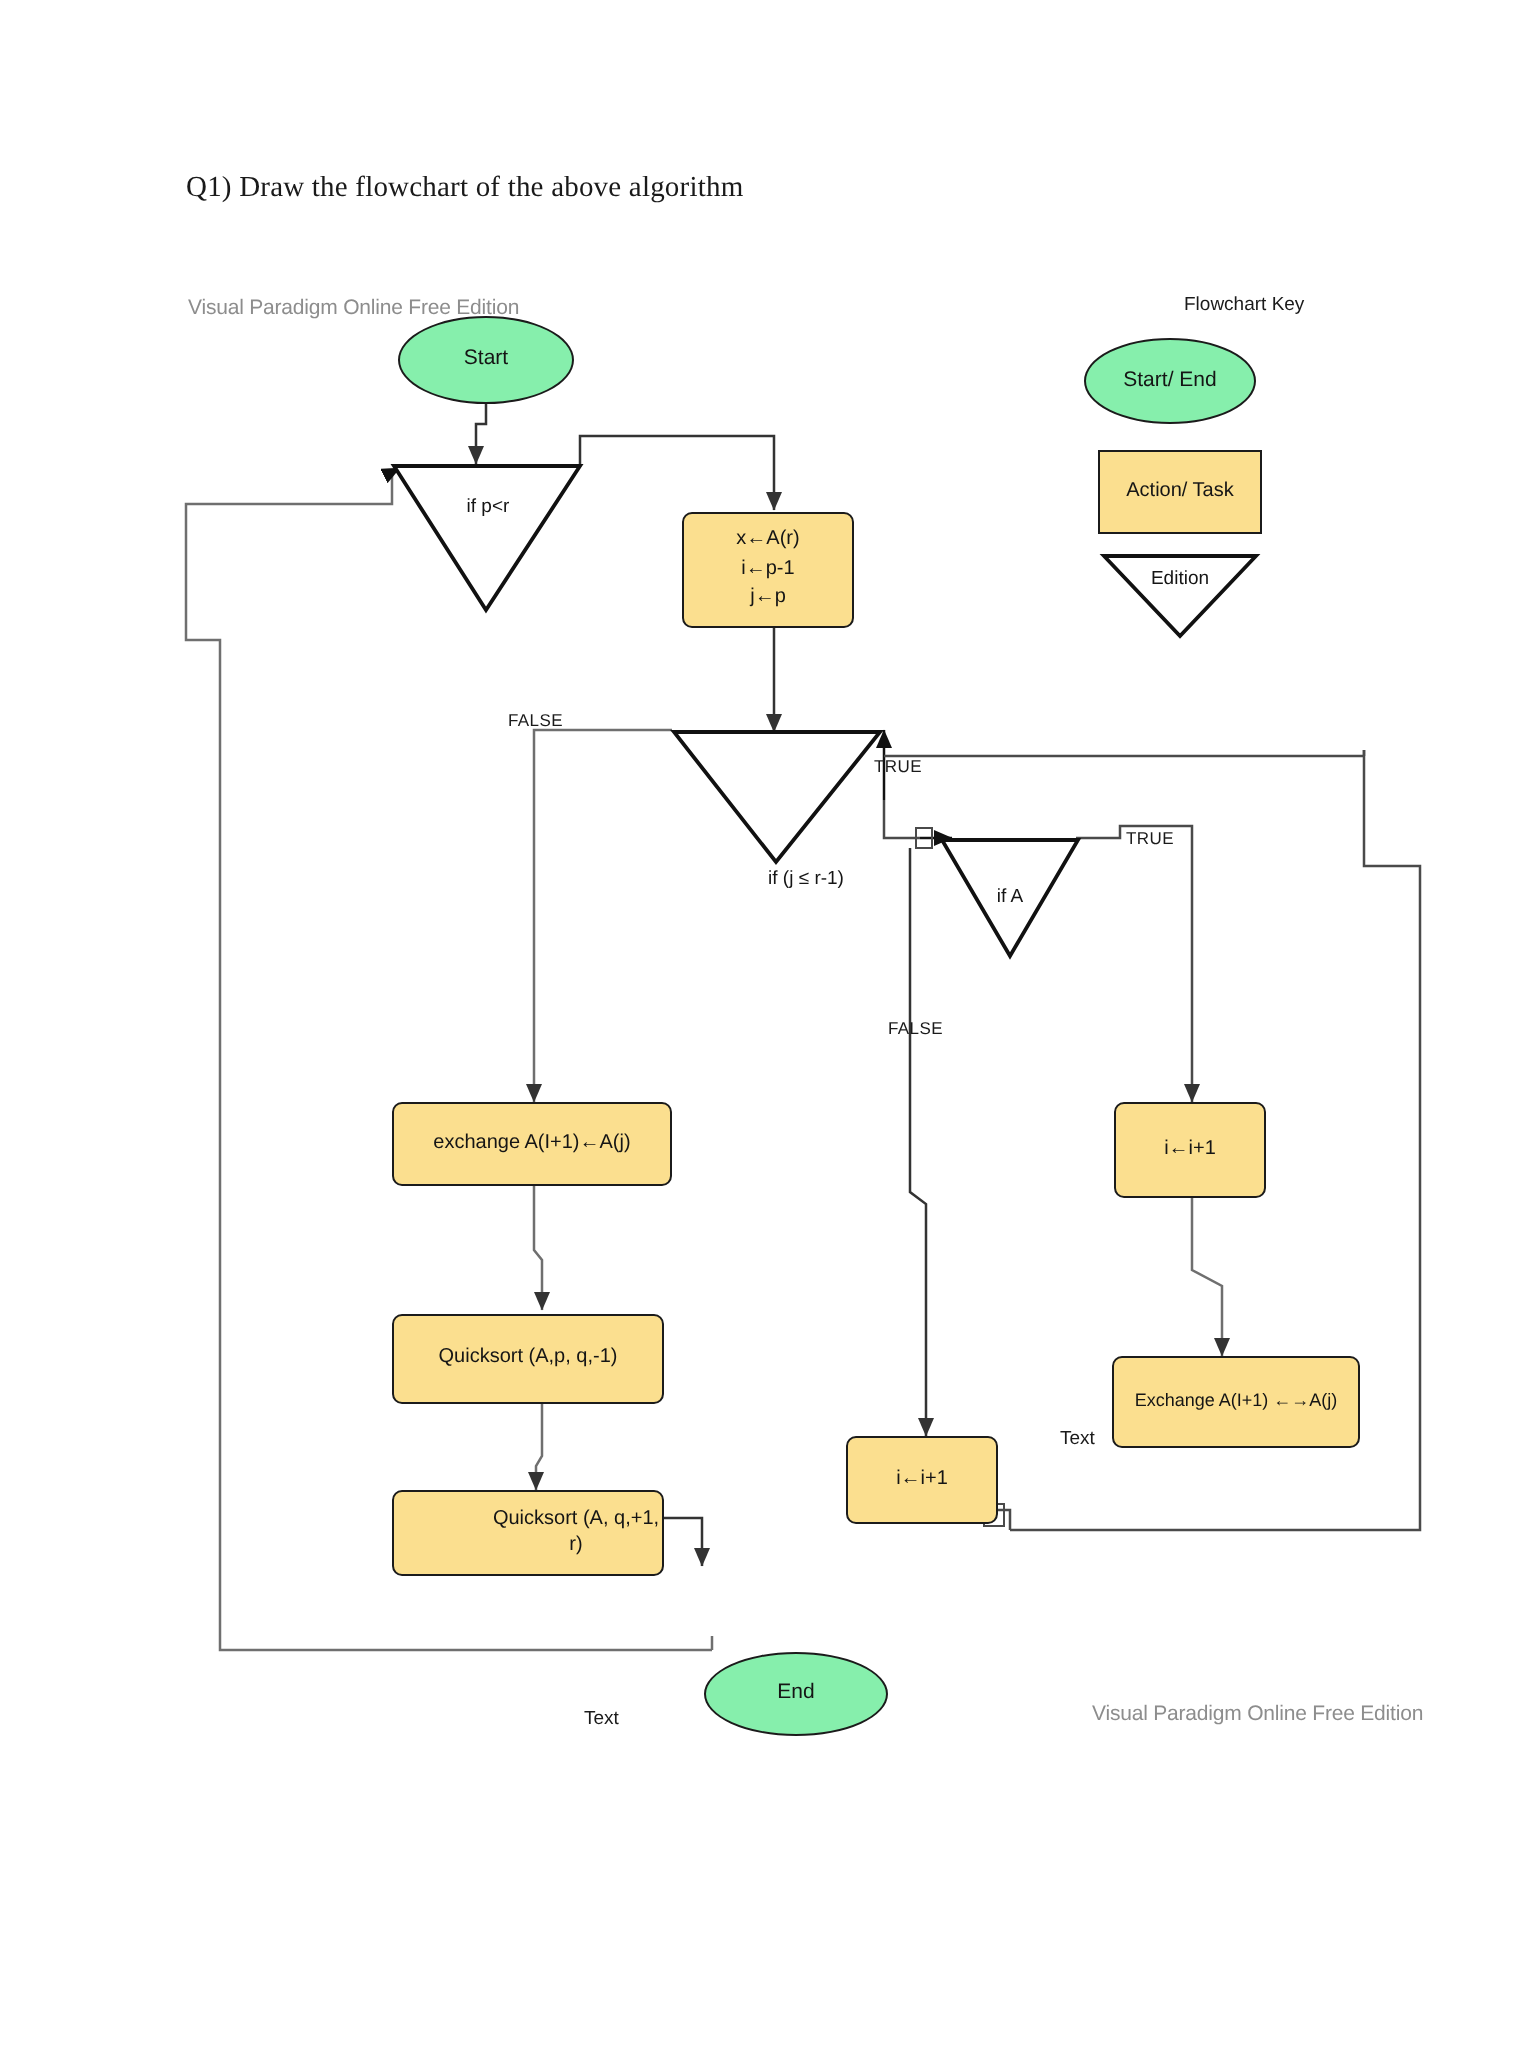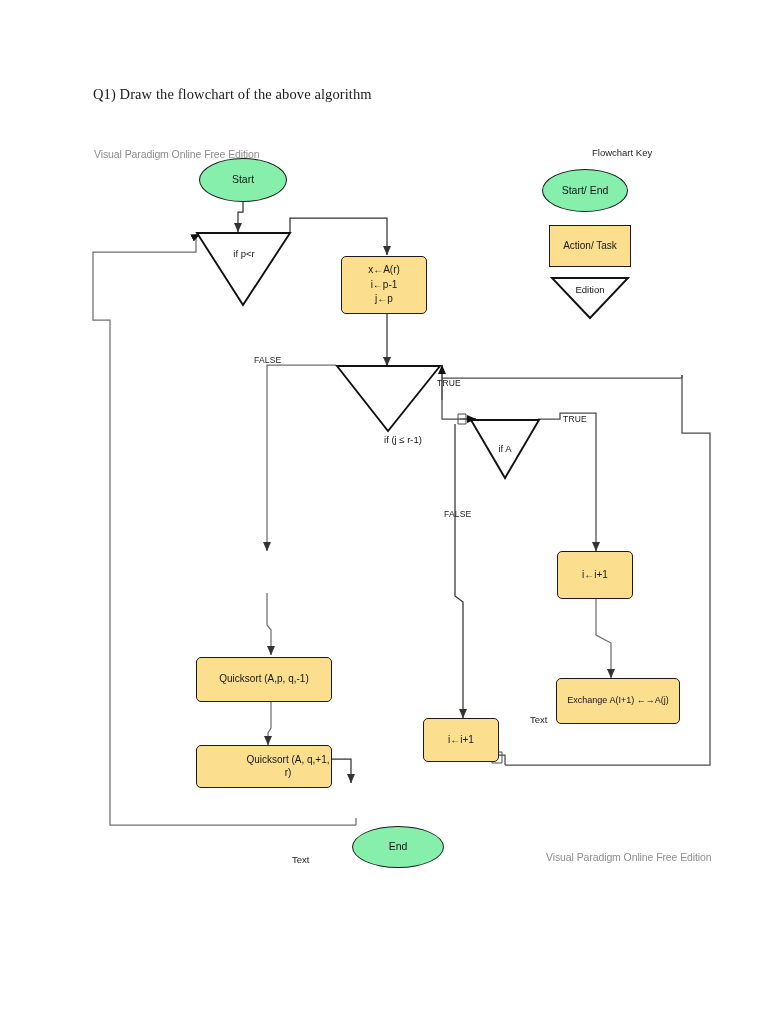--- a/index.html
+++ b/index.html
@@ -185,20 +185,23 @@
   <div class="node node-box node-label-multiline" style="left:341px; top:256px; width:86px; height:58px; white-space:pre;">
     <span>x←A(r)
 i←p-1
 j←p</span>
   </div>
 
   <div class="node-decision-text" style="left:364px; top:389px; width:78px;margin-top:45px;">if (j ≤ r-1)</div>
 
   <div class="node-decision-text" style="left:482px; top:443px; width:46px;">if A</div>
 
+  <div class="node node-box" style="left:196px; top:551px; width:140px; height:42px;">
+    <span>exchange A(I+1)←A(j)</span>
+  </div>
 
   <div class="node node-box" style="left:196px; top:657px; width:136px; height:45px;text-align:center;">
     <span>Quicksort (A,p, q,-1)</span>
   </div>
 
   <div class="node node-box" style="left:196px; top:745px; width:136px; height:43px;padding-left:48px;">
     <span>Quicksort (A, q,+1, r)</span>
   </div>
 
   <div class="node node-box" style="left:557px; top:551px; width:76px; height:48px;">

